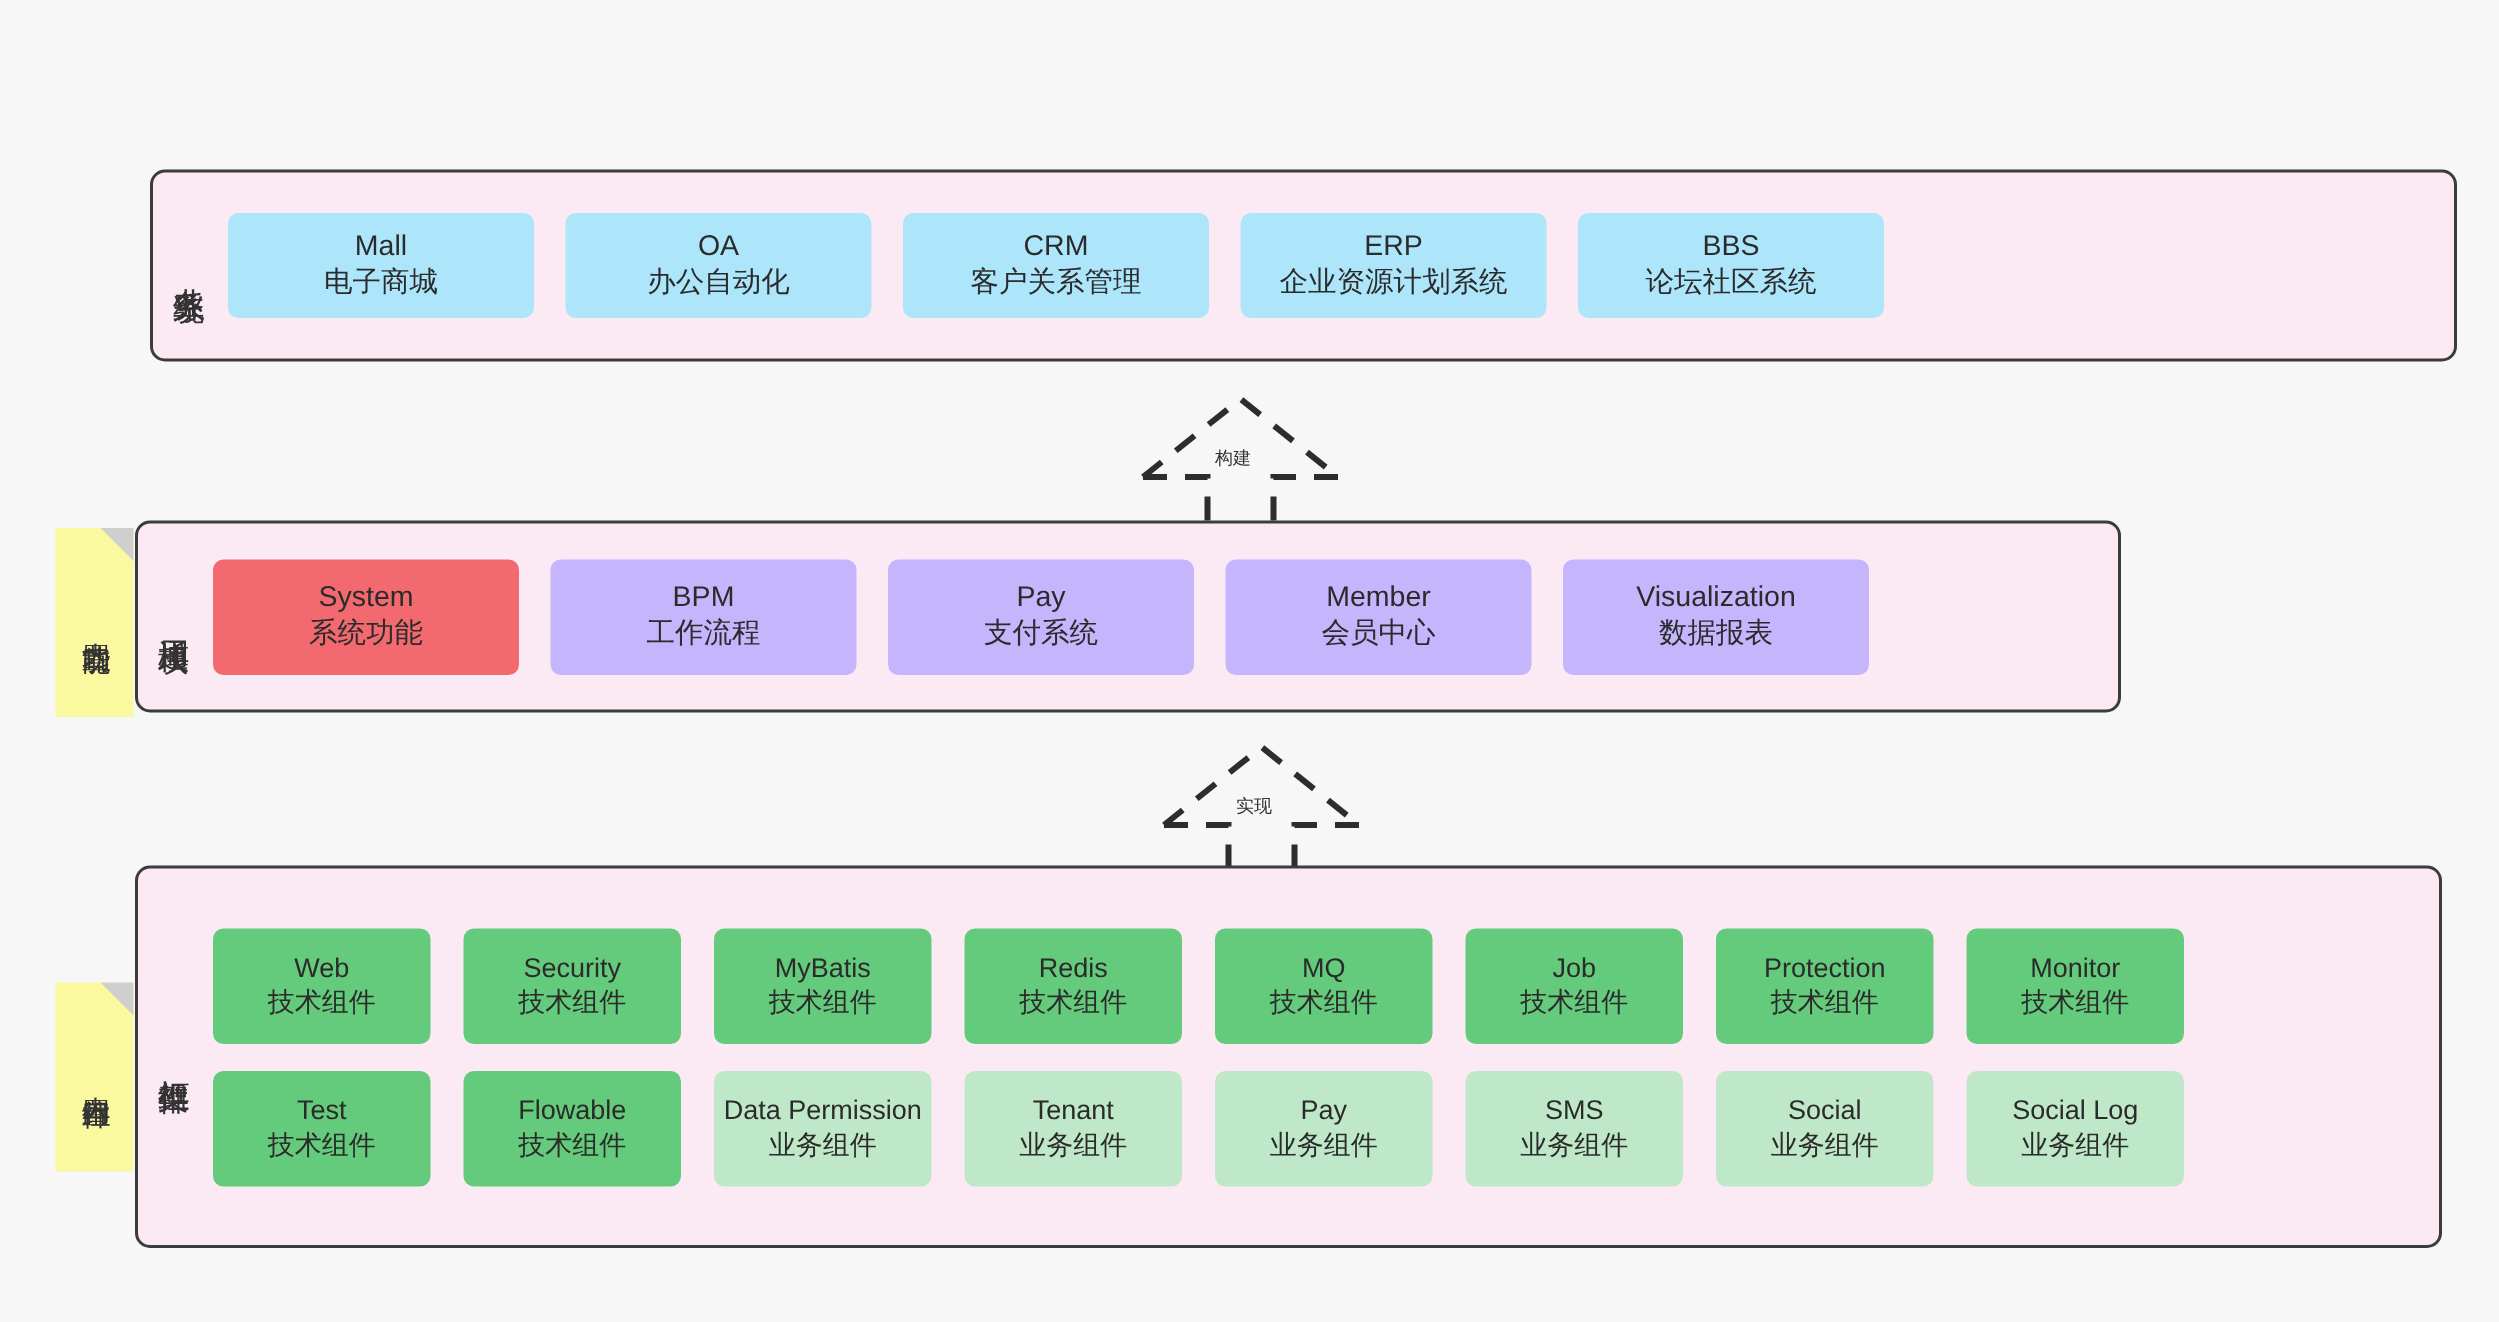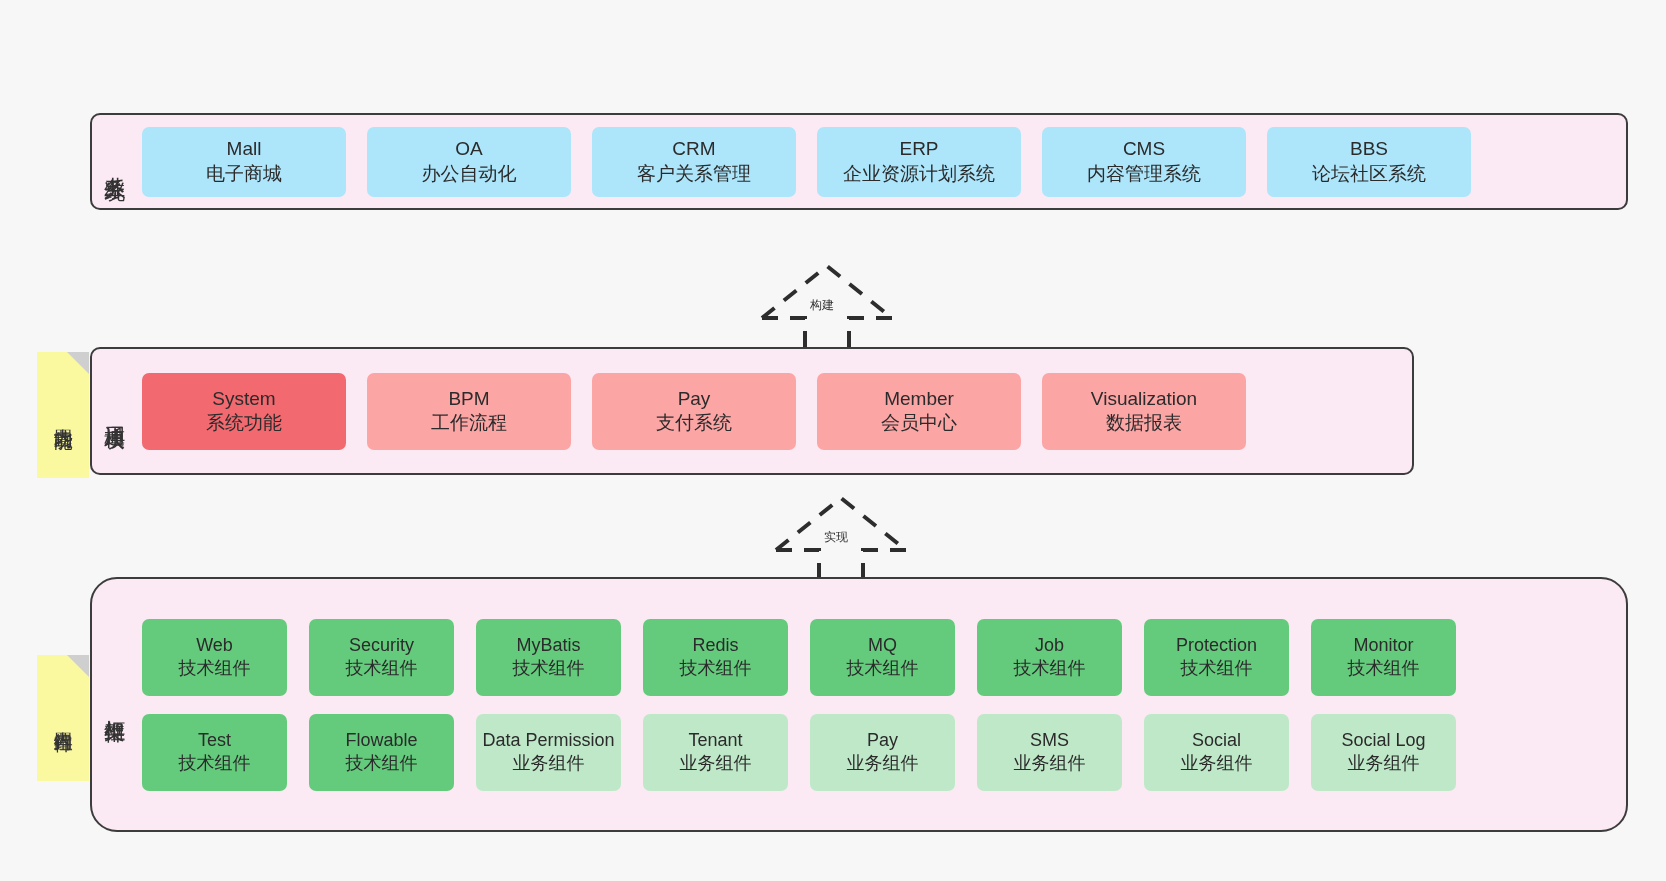--- a/index.html
+++ b/index.html
@@ -76,35 +76,35 @@
     font-size: 19px;
     line-height: 1.28;
     color: #2b2b2b;
     padding: 4px 6px;
     white-space: pre-line;
   }
   .cell .l1 { display: block; }
   .cell .l2 { display: block; }
 
   
-  #layer-business { left: 90px;  top: 113px; width: 1538px; height: 97px; }
+  #layer-business { left: 100px;  top: 113px; width: 1538px; height: 128px; }
   #layer-common   { left: 90px;  top: 347px; width: 1324px; height: 128px; }
-  #layer-frame    { left: 90px;  top: 577px; width: 1538px; height: 255px; border-radius: 27px; }
+  #layer-frame    { left: 90px;  top: 577px; width: 1538px; height: 255px; }
 
   #layer-business .cell { width: 204px; height: 70px; background: #ade5fb; }
   #layer-common   .cell { width: 204px; height: 77px; }
   #layer-frame    .cell { width: 145px; height: 77px; font-size: 18px; }
 
   #layer-frame .layer-body { gap: 18px; }
   #layer-frame .row { gap: 22px; }
 
   
   .c-blue       { background: #ade5fb; }
   .c-red        { background: #f2696f; }
-  .c-pink       { background: #fca5a5; }
+  .c-pink       { background: #c4b5fd; }
   .c-green      { background: #64cb7c; }
   .c-lightgreen { background: #bfe8c8; }
 
   
   .note {
     position: absolute;
     background: #fbf9a0;
     box-sizing: border-box;
     display: flex;
     align-items: center;
@@ -170,24 +170,20 @@
         </div>
         <div class="cell c-blue">
           <span class="l1">CRM</span>
           <span class="l2">客户关系管理</span>
         </div>
         <div class="cell c-blue">
           <span class="l1">ERP</span>
           <span class="l2">企业资源计划系统</span>
         </div>
         <div class="cell c-blue">
-          <span class="l1">CMS</span>
-          <span class="l2">内容管理系统</span>
-        </div>
-        <div class="cell c-blue">
           <span class="l1">BBS</span>
           <span class="l2">论坛社区系统</span>
         </div>
       </div>
     </div>
   </div>
 
   <div class="arrow" id="arrow-build">
     <svg width="150" height="92" viewBox="0 0 150 92">
       <path d="M 10 60 L 75 8 L 140 60" fill="none" stroke="#2d2d2d" stroke-width="4" stroke-dasharray="16 12" stroke-linecap="butt"></path>

